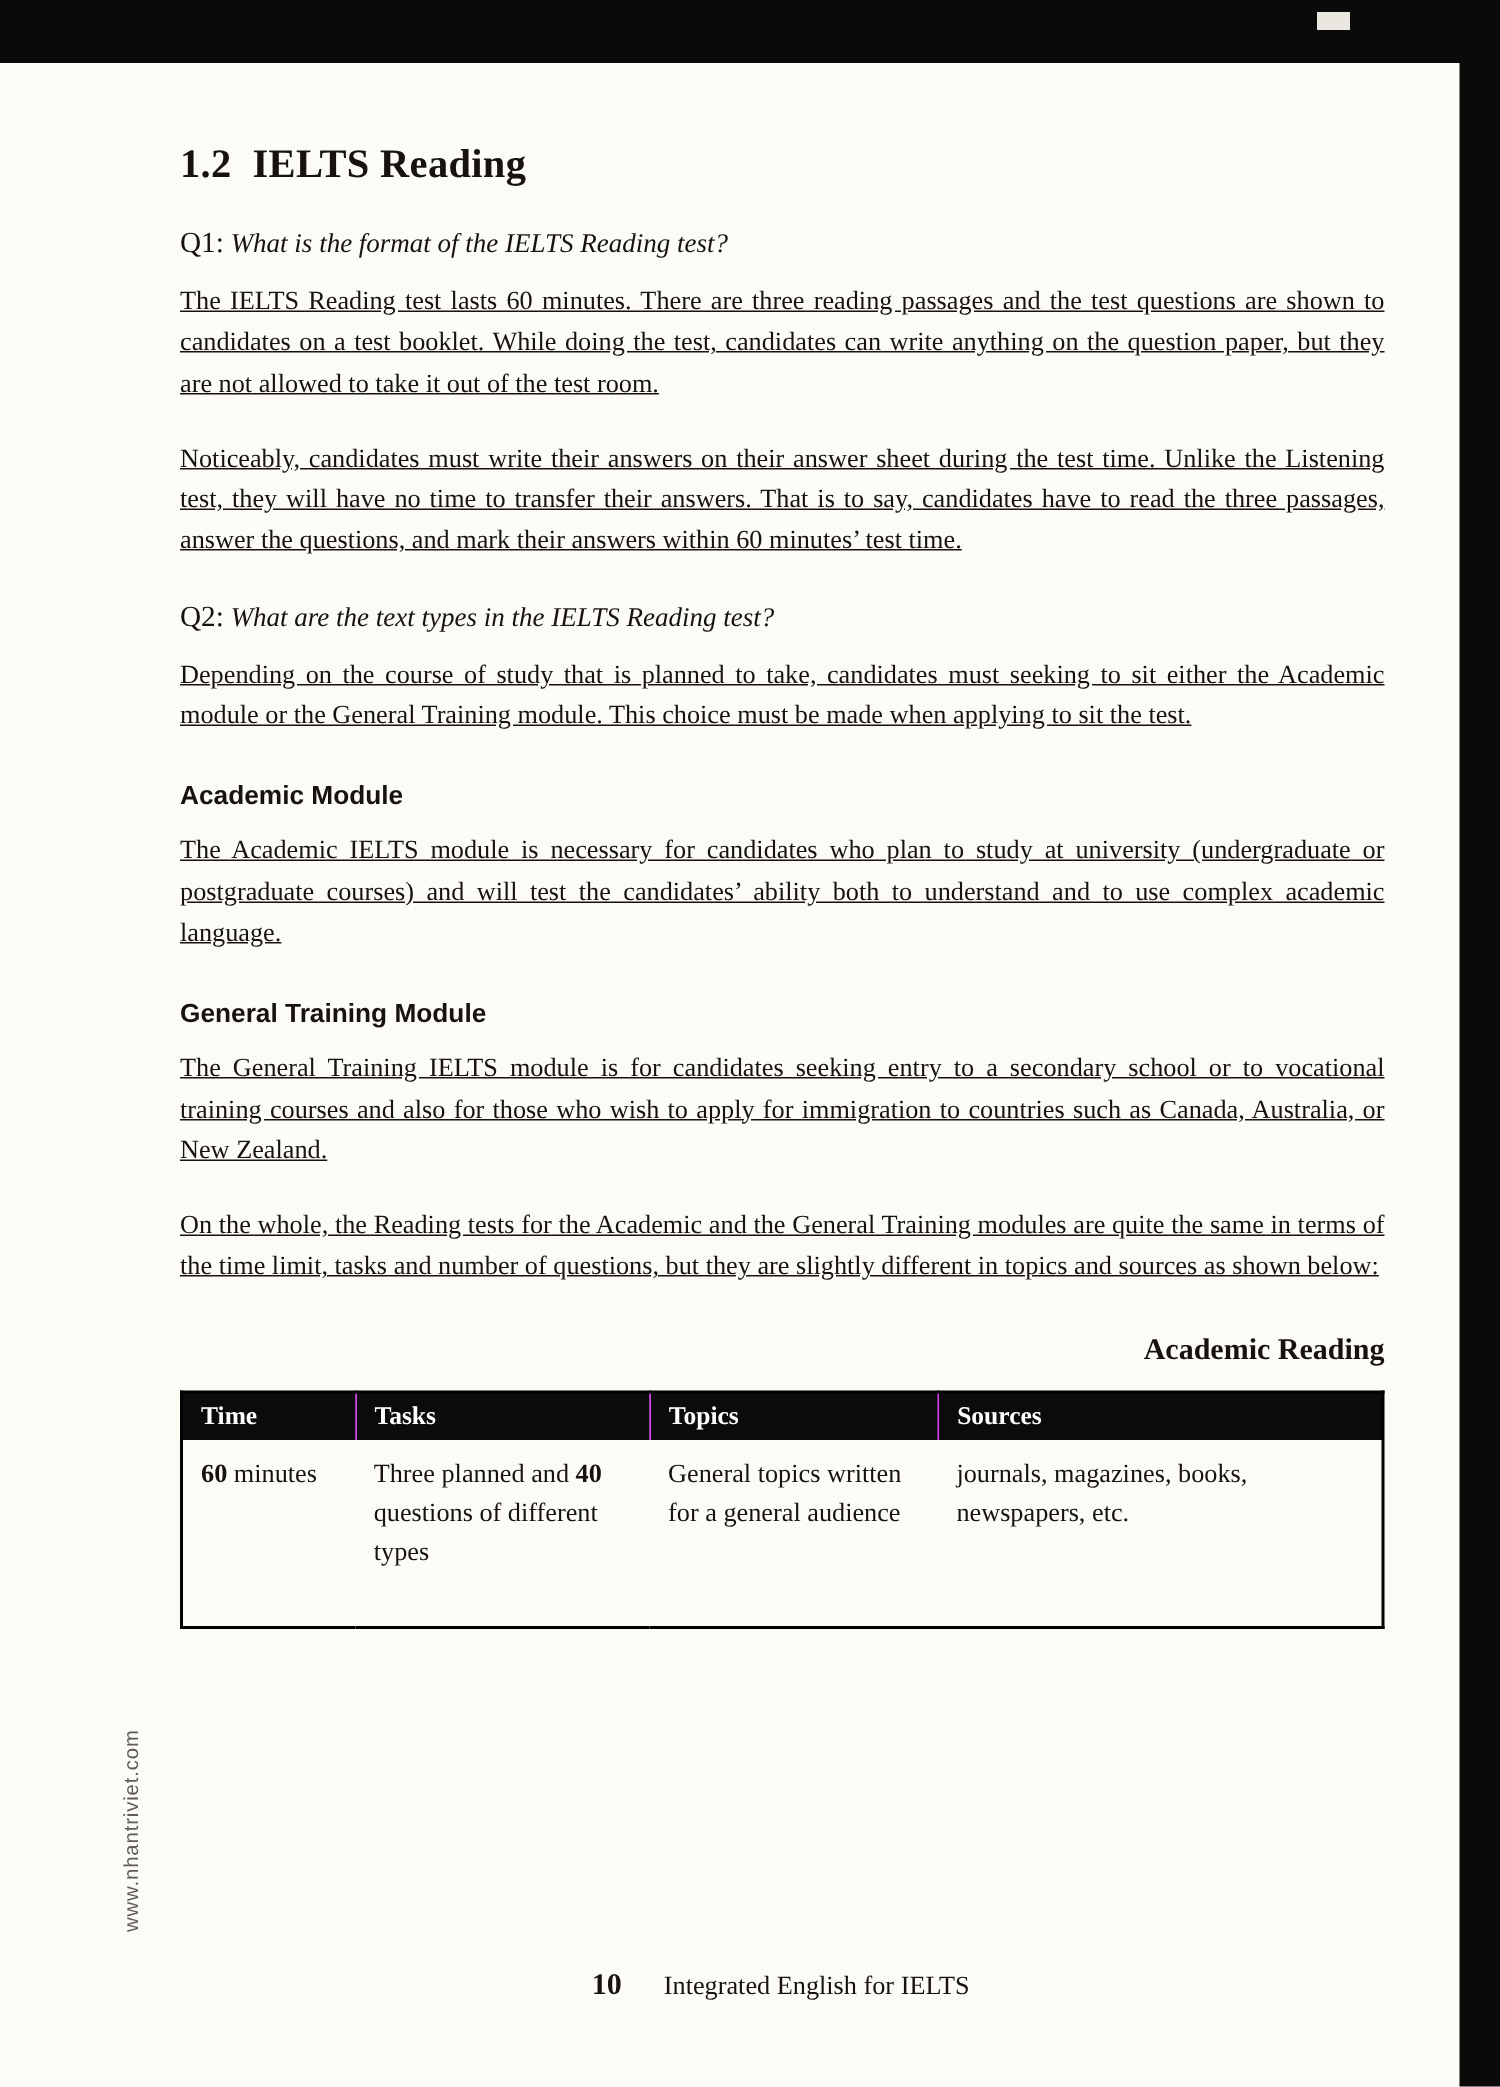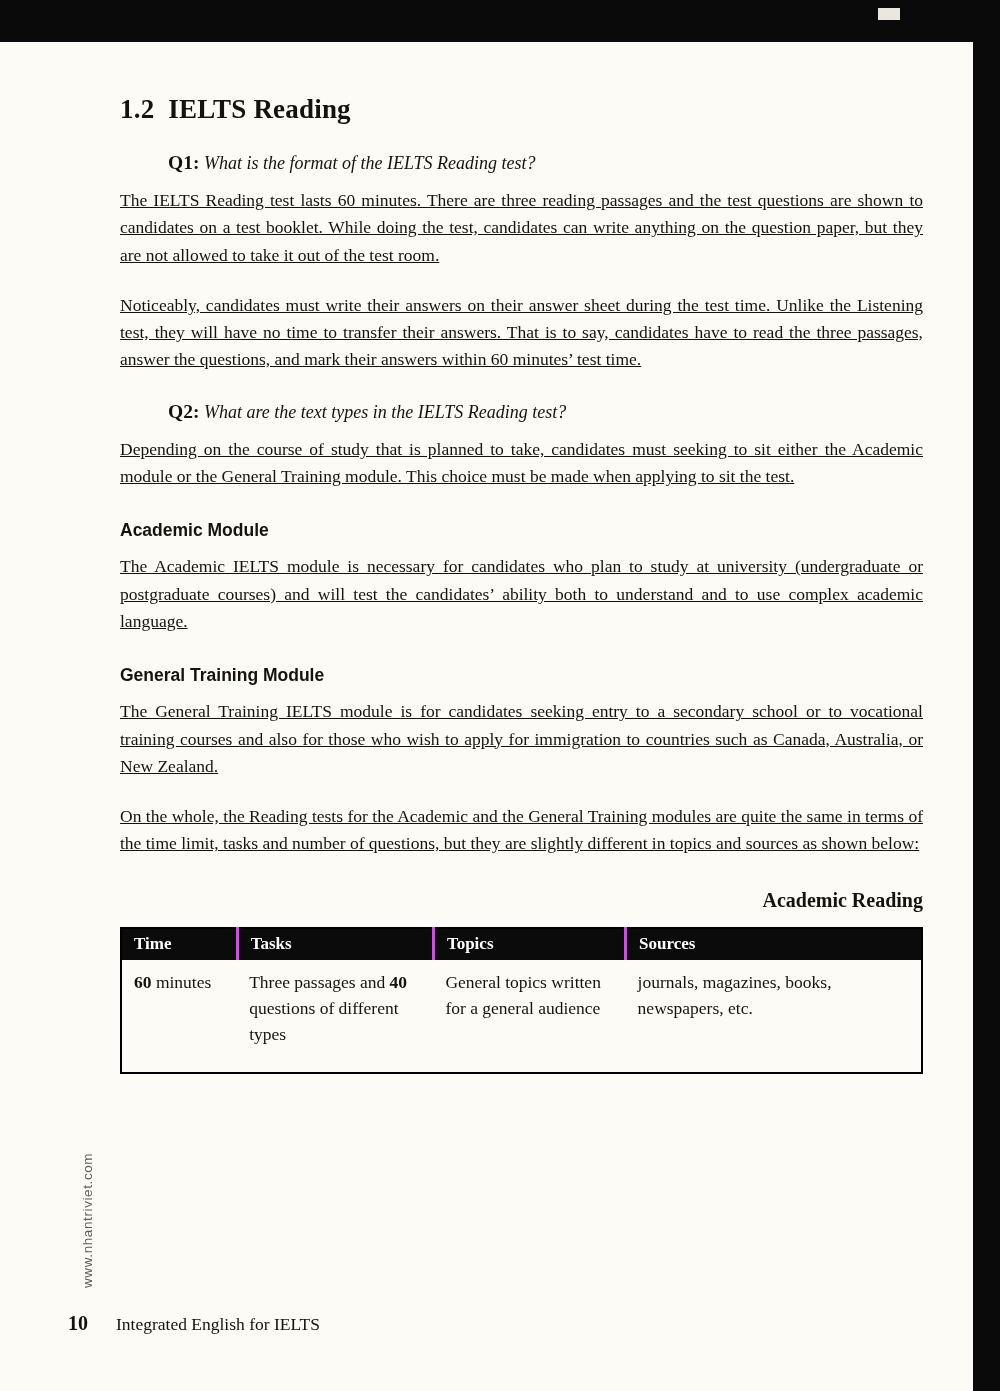--- a/index.html
+++ b/index.html
@@ -17,21 +17,21 @@
 
   .content {
     position:absolute; top:42px; left:0; width:999px;
     padding:52px 76px 0 120px;
   }
 
   h1.section { font-size:27px; font-weight:bold; margin-bottom:22px; letter-spacing:0.2px; }
   h1.section .num { margin-right:14px; }
 
   p.question { font-size:18px; margin:27px 0 13px; }
-  p.question .qlabel { font-weight:bold; font-size:19.5px;margin-left:48px; }
+  p.question .qlabel { font-weight:normal; font-size:19.5px; }
   p.question .qtext { font-style:italic; }
 
   p.body { font-size:17.5px; line-height:1.56; text-align:justify; margin-bottom:23px;text-decoration:underline; }
 
   h2.mod {
     font-family:"Liberation Sans", sans-serif;
     font-size:17.5px; font-weight:bold;
     margin:30px 0 12px;
   }
 
@@ -39,38 +39,38 @@
 
   table.reading { width:100%; border-collapse:collapse; border:2px solid #000; table-layout:fixed; }
   table.reading col.c-time    { width:14.5%; }
   table.reading col.c-tasks   { width:24.5%; }
   table.reading col.c-topics  { width:24%; }
   table.reading col.c-sources { width:37%; }
   table.reading th {
     background:#0b0b0b; color:#fff; text-align:left;
     font-weight:bold; font-size:17px;
     padding:5px 12px 6px;
-    border-left:3px solid #d946ef;
+    border-left:1px solid #d946ef;
   }
   table.reading th:first-child { border-left:none;margin-top:32px; }
   table.reading td {
     vertical-align:top; font-size:17.5px; line-height:1.5;
-    padding:9px 12px 24px;
+    padding:9px 12px 36px;
   }
   .bnum { font-weight:bold; }
 
   .side-url {
     position:absolute; left:80px; top:1288px;
     transform:rotate(-90deg); transform-origin:0 0;
     font-family:"Liberation Sans", sans-serif;
     font-size:13.5px; color:#5f5c58; letter-spacing:0.6px;
     white-space:nowrap;
   }
 
-  .footer { position:absolute; left:0; top:1312px; width:973px; padding-left:68px; }
+  .footer { position:absolute; left:0; top:1312px; width:973px; padding-left:68px;text-align:center; }
   .footer .pagenum { font-size:20px; font-weight:bold; margin-right:28px; }
   .footer .booktitle { font-size:17.5px; }
 </style>
 </head>
 <body>
 
 <div class="edge-top"></div>
 <div class="edge-right"></div>
 <div class="edge-notch"></div>
 
@@ -118,21 +118,21 @@
       <tr>
         <th>Time</th>
         <th>Tasks</th>
         <th>Topics</th>
         <th>Sources</th>
       </tr>
     </thead>
     <tbody>
       <tr>
         <td><span class="bnum">60</span><span> minutes</span></td>
-        <td><span>Three passages and </span><span class="bnum">40</span><span> questions of different types</span></td>
+        <td><span>Three planned and </span><span class="bnum">40</span><span> questions of different types</span></td>
         <td>General topics written for a general audience</td>
         <td>journals, magazines, books, newspapers, etc.</td>
       </tr>
     </tbody>
   </table>
 
 </main>
 
 <footer class="footer">
   <span class="pagenum">10</span><span class="booktitle">Integrated English for IELTS</span>

